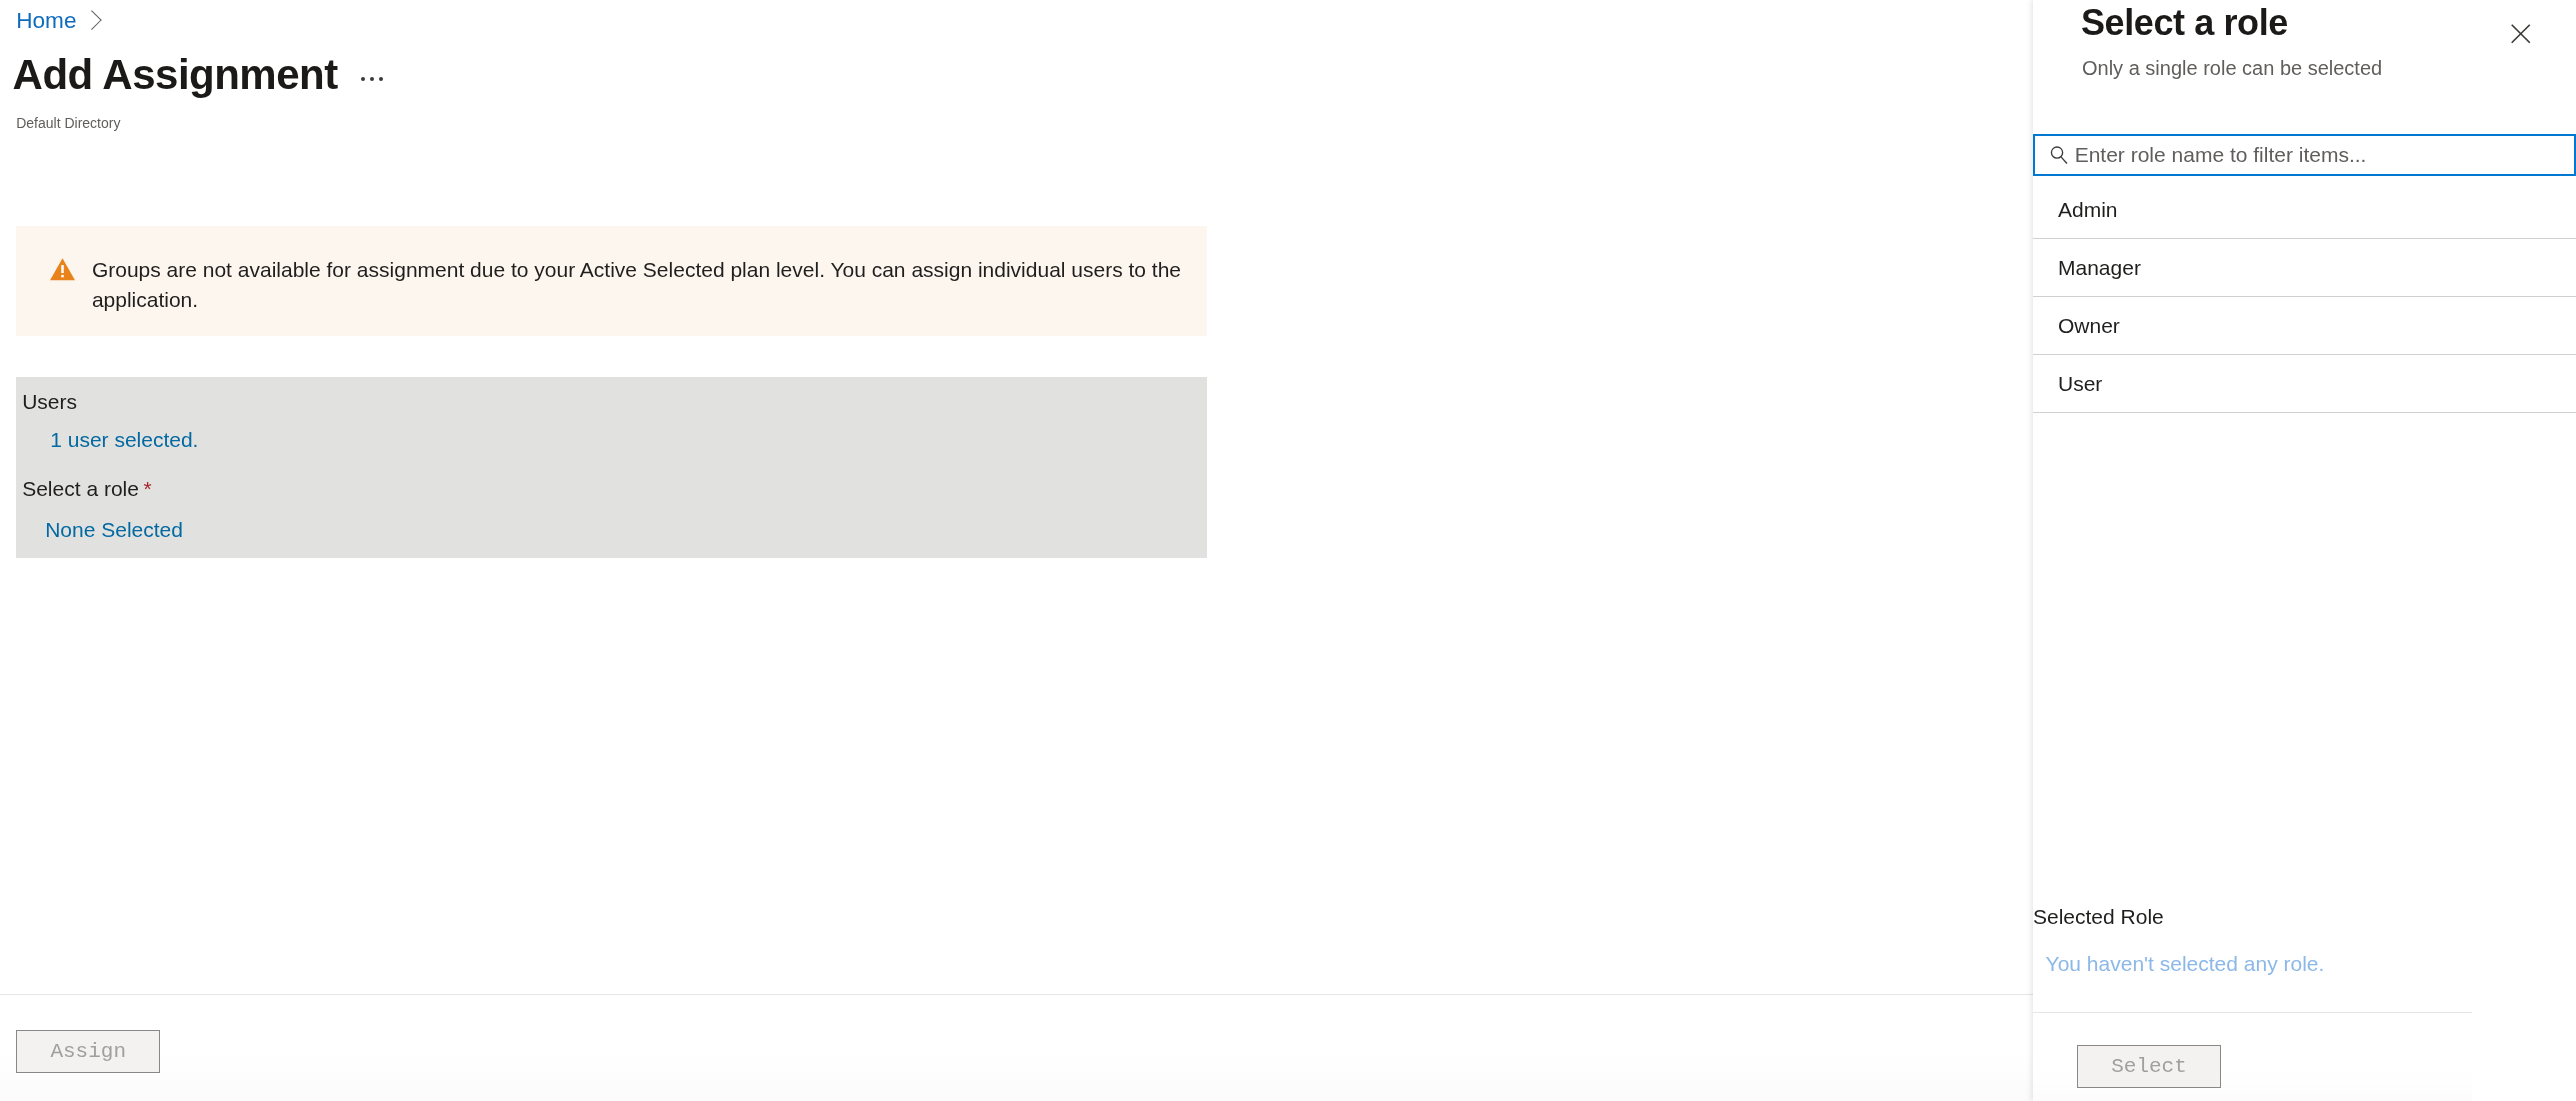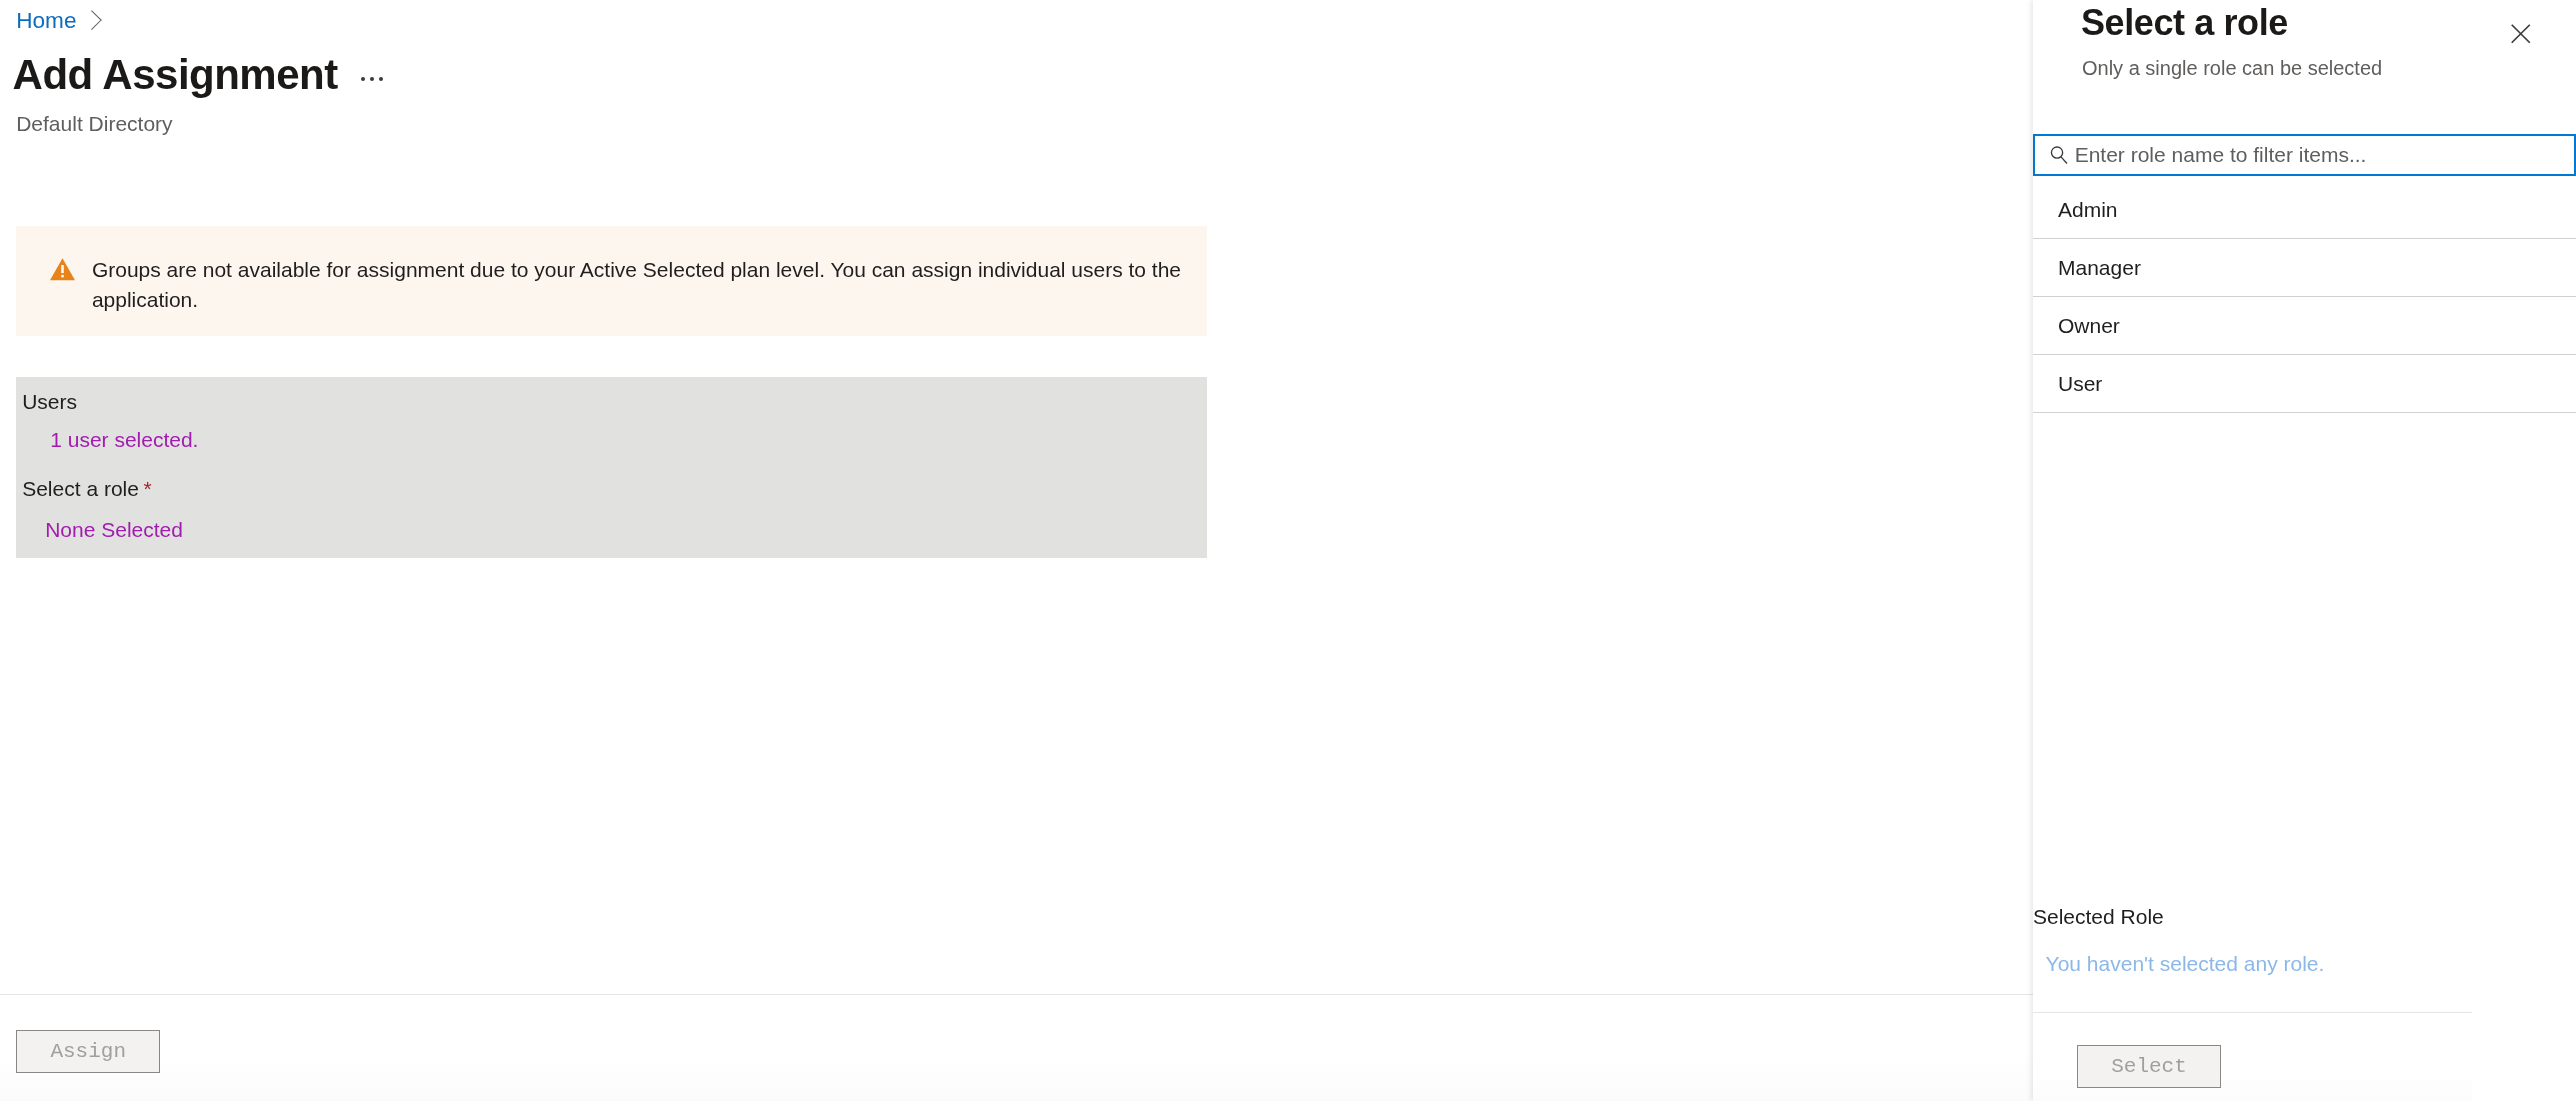--- a/index.html
+++ b/index.html
@@ -80,21 +80,21 @@
   #more-actions span {
     width: 4.5px; height: 4.5px;
     background: #3b3a39;
     border-radius: 50%;
     display: block;
   }
   #subtitle {
     position: absolute;
     left: 16.2px;
     top: 111px;
-    font-size: 21px;
+    font-size: 14px;
     color: #605e5c;
     line-height: 25px;
     white-space: nowrap;
   }
 
   
   #warning-banner {
     position: absolute;
     left: 16.2px;
     top: 226px;
@@ -141,21 +141,21 @@
   }
   .required-star {
     color: #a4262c;
     font-size: 21px;
     margin-left: 4.5px;
   }
   .field-link {
     display: inline-block;
     font-size: 21px;
     line-height: 27px;
-    color: #a21caf;
+    color: #0369a1;
     padding-left: 34px;
     margin-top: 11.7px;
     margin-bottom: 7.2px;
     cursor: pointer;
     white-space: nowrap;
   }
   #users-label { margin-top: 1.8px; }
   #role-label { margin-top: 14.4px; }
   #role-value-link { padding-left: 29px; margin-top: 14.4px; }
 

